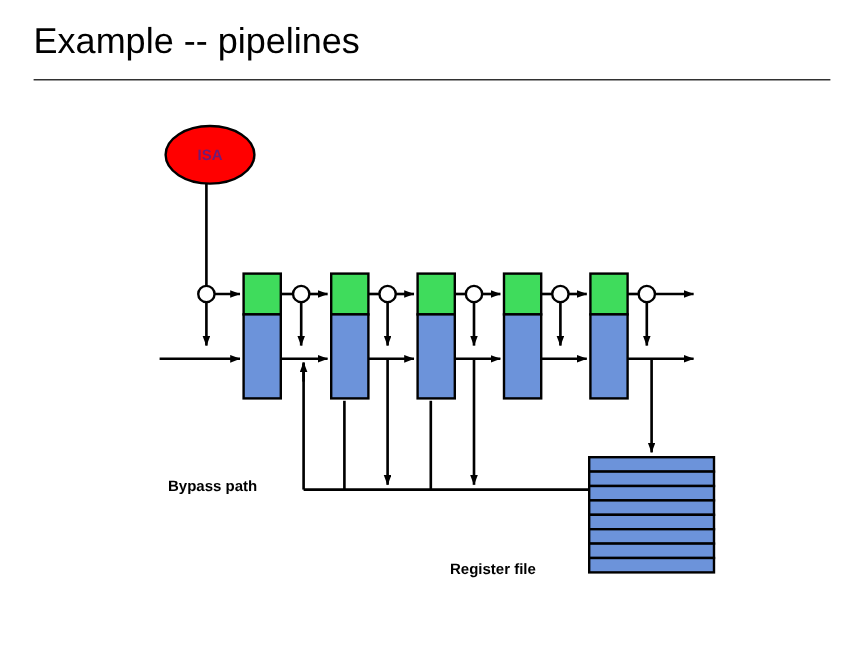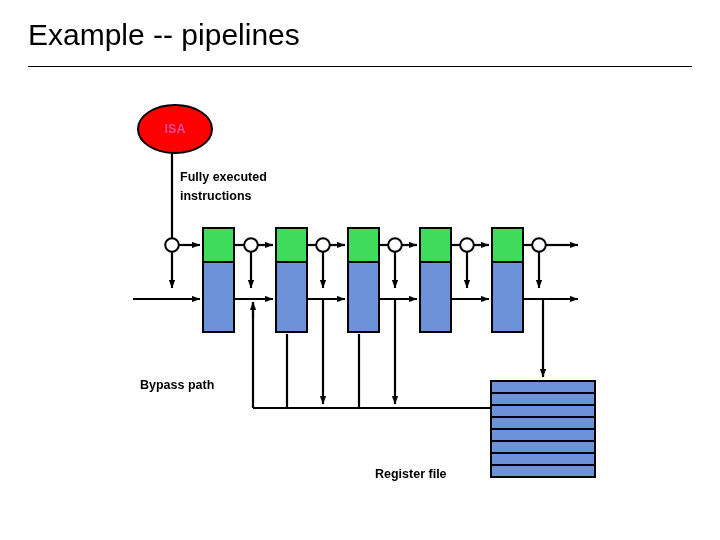--- a/index.html
+++ b/index.html
@@ -58,25 +58,25 @@
     position: absolute;
     left: 138px;
     top: 105px;
     width: 74px;
     height: 48px;
     display: flex;
     align-items: center;
     justify-content: center;
     font-size: 12.5px;
     font-weight: bold;
-    color: #ec4899;
+    color: #701a75;
     pointer-events: none;
   }
   #fully-executed-label { left: 180px; top: 168px; }
-  #bypass-path-label { left: 140px; top: 376px; }
+  #bypass-path-label { left: 140px; top: 396px; }
   #register-file-label { left: 375px; top: 465px; }
 </style>
 </head>
 <body>
 
 <div id="slide">
 
   <div id="slide-title">Example -- pipelines</div>
   <div id="title-rule"></div>
 
@@ -177,22 +177,18 @@
       <rect x="491" y="441" width="104" height="12" fill="#6C93DA" stroke="#000000" stroke-width="2"></rect>
       <rect x="491" y="453" width="104" height="12" fill="#6C93DA" stroke="#000000" stroke-width="2"></rect>
       <rect x="491" y="465" width="104" height="12" fill="#6C93DA" stroke="#000000" stroke-width="2"></rect>
     </g>
 
     <ellipse cx="175" cy="129" rx="37" ry="24" fill="#FF0000" stroke="#000000" stroke-width="2"></ellipse>
   </svg>
 
   <div id="isa-label">ISA</div>
 
-  <div class="lbl" id="fully-executed-label">
-    <div>Fully executed</div>
-    <div>instructions</div>
-  </div>
 
   <div class="lbl" id="bypass-path-label">Bypass path</div>
 
   <div class="lbl" id="register-file-label">Register file</div>
 
 </div>
 
 </body></html>

